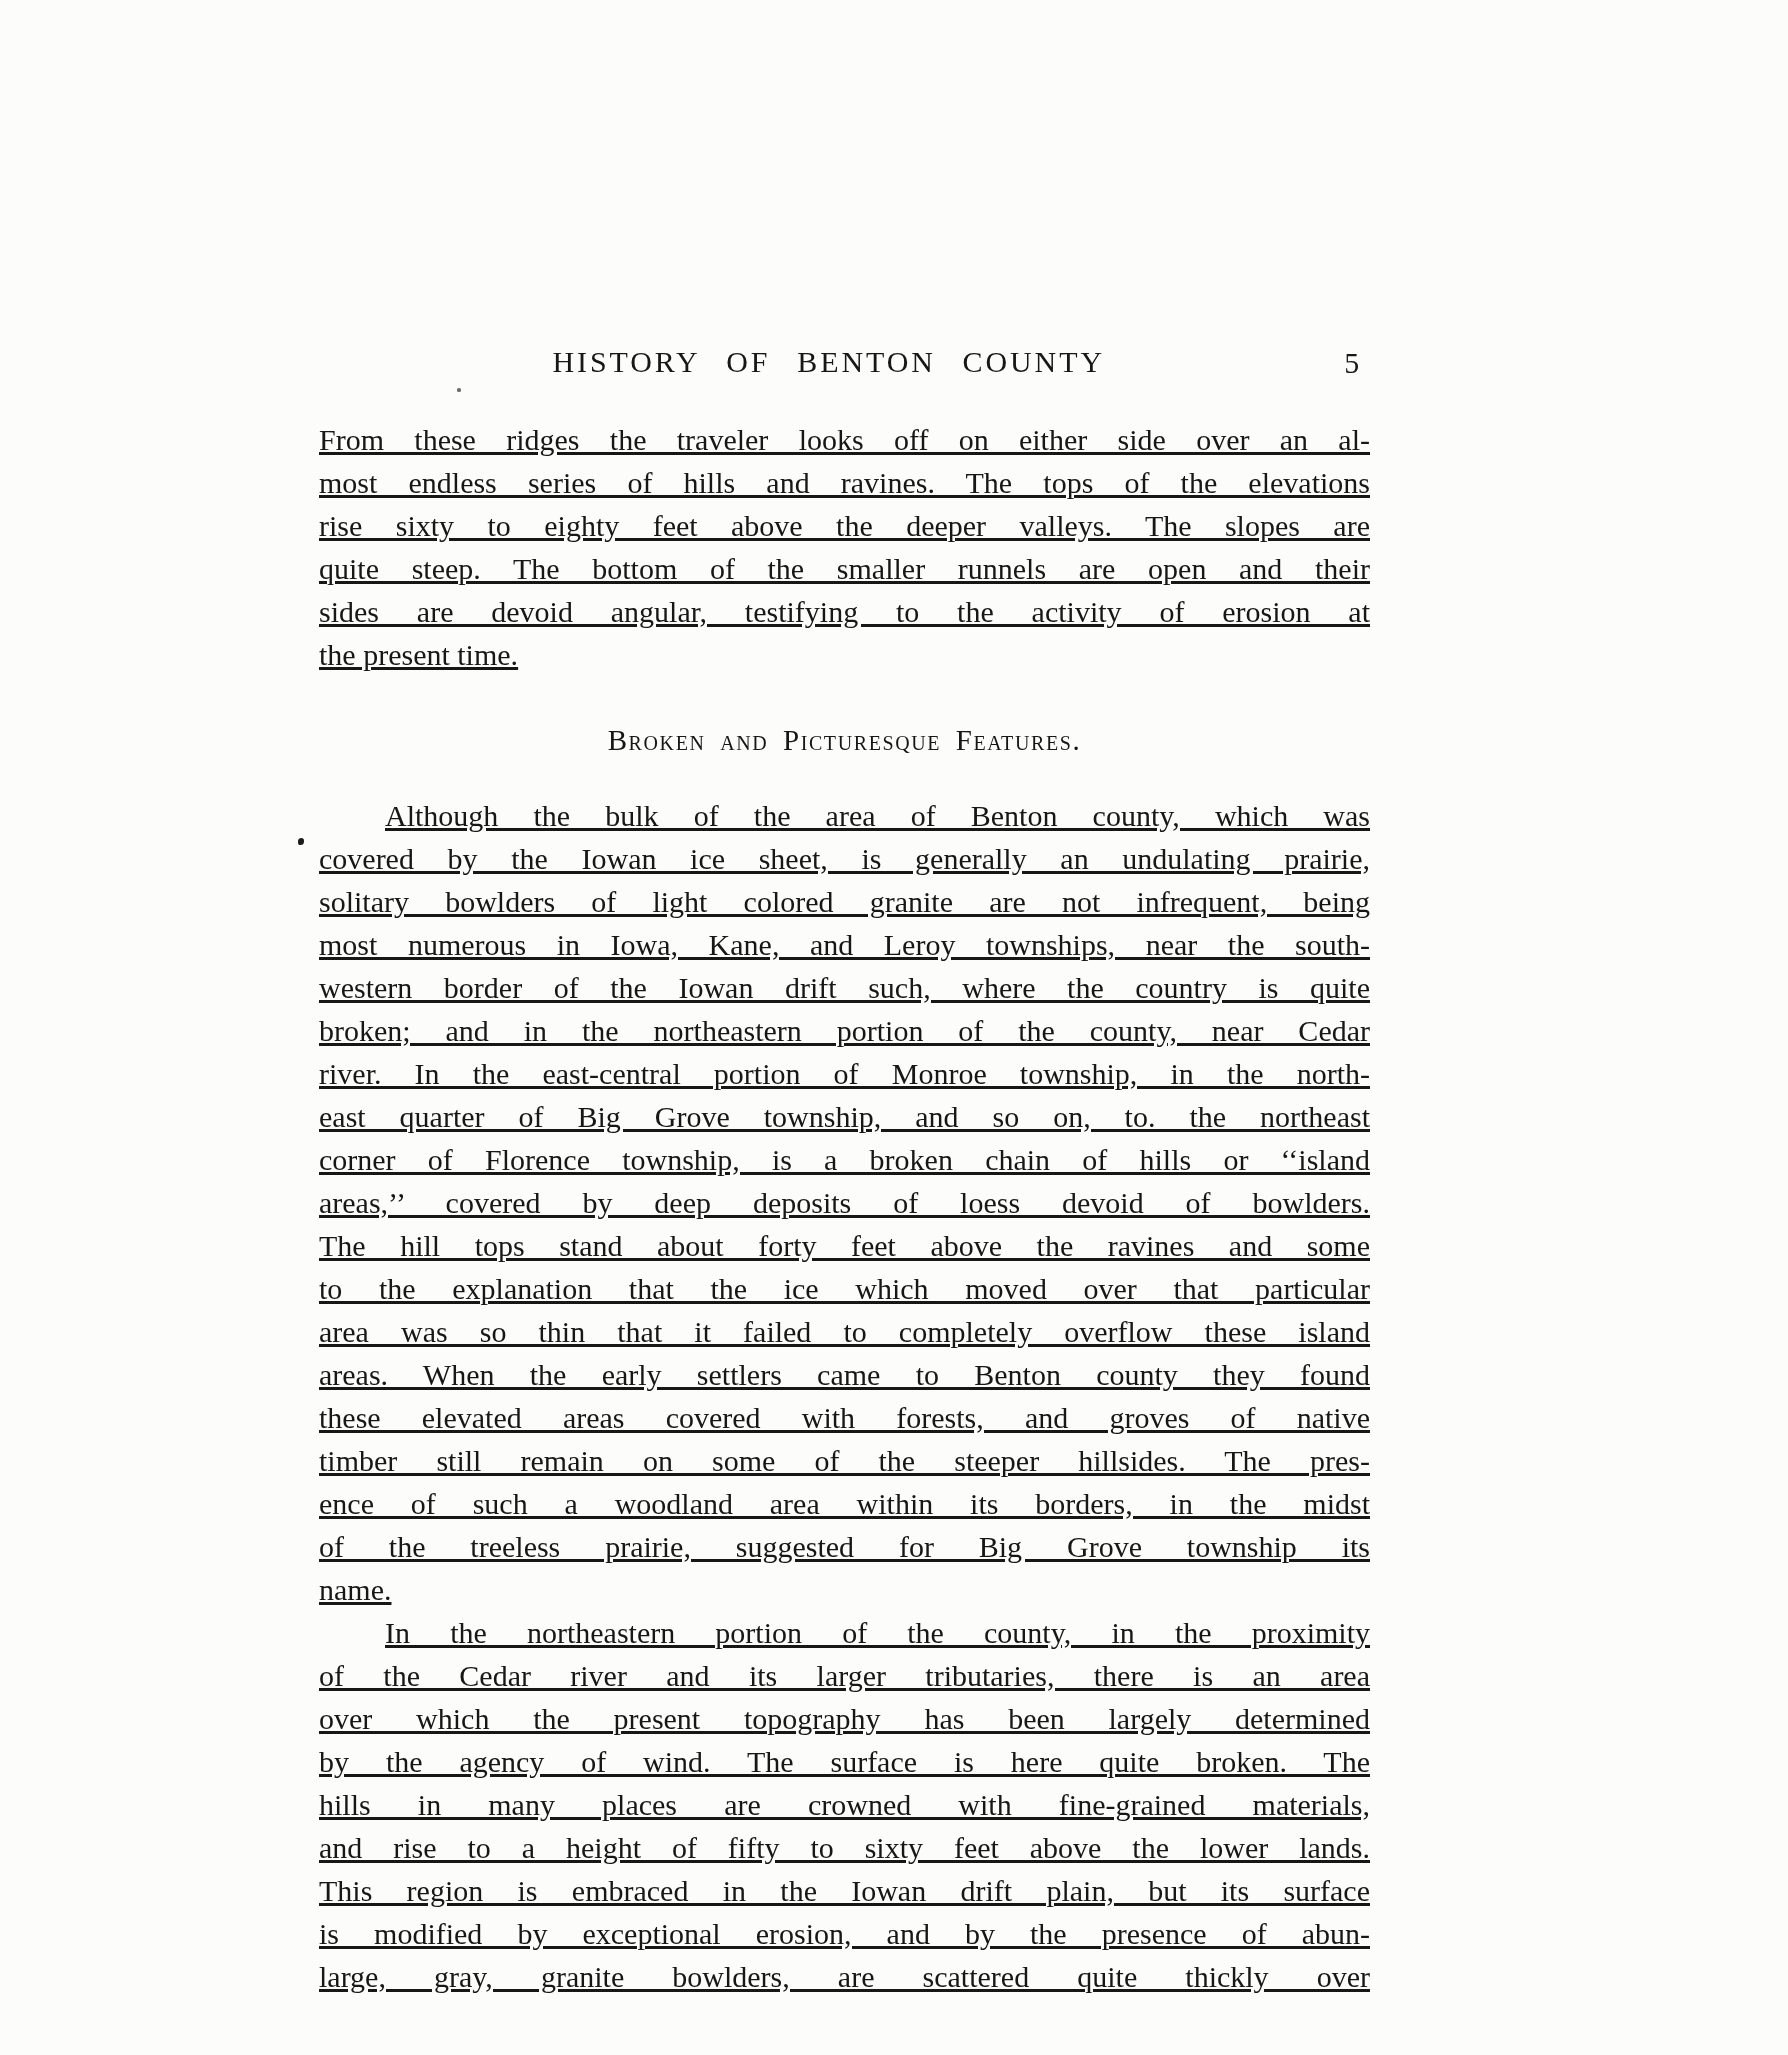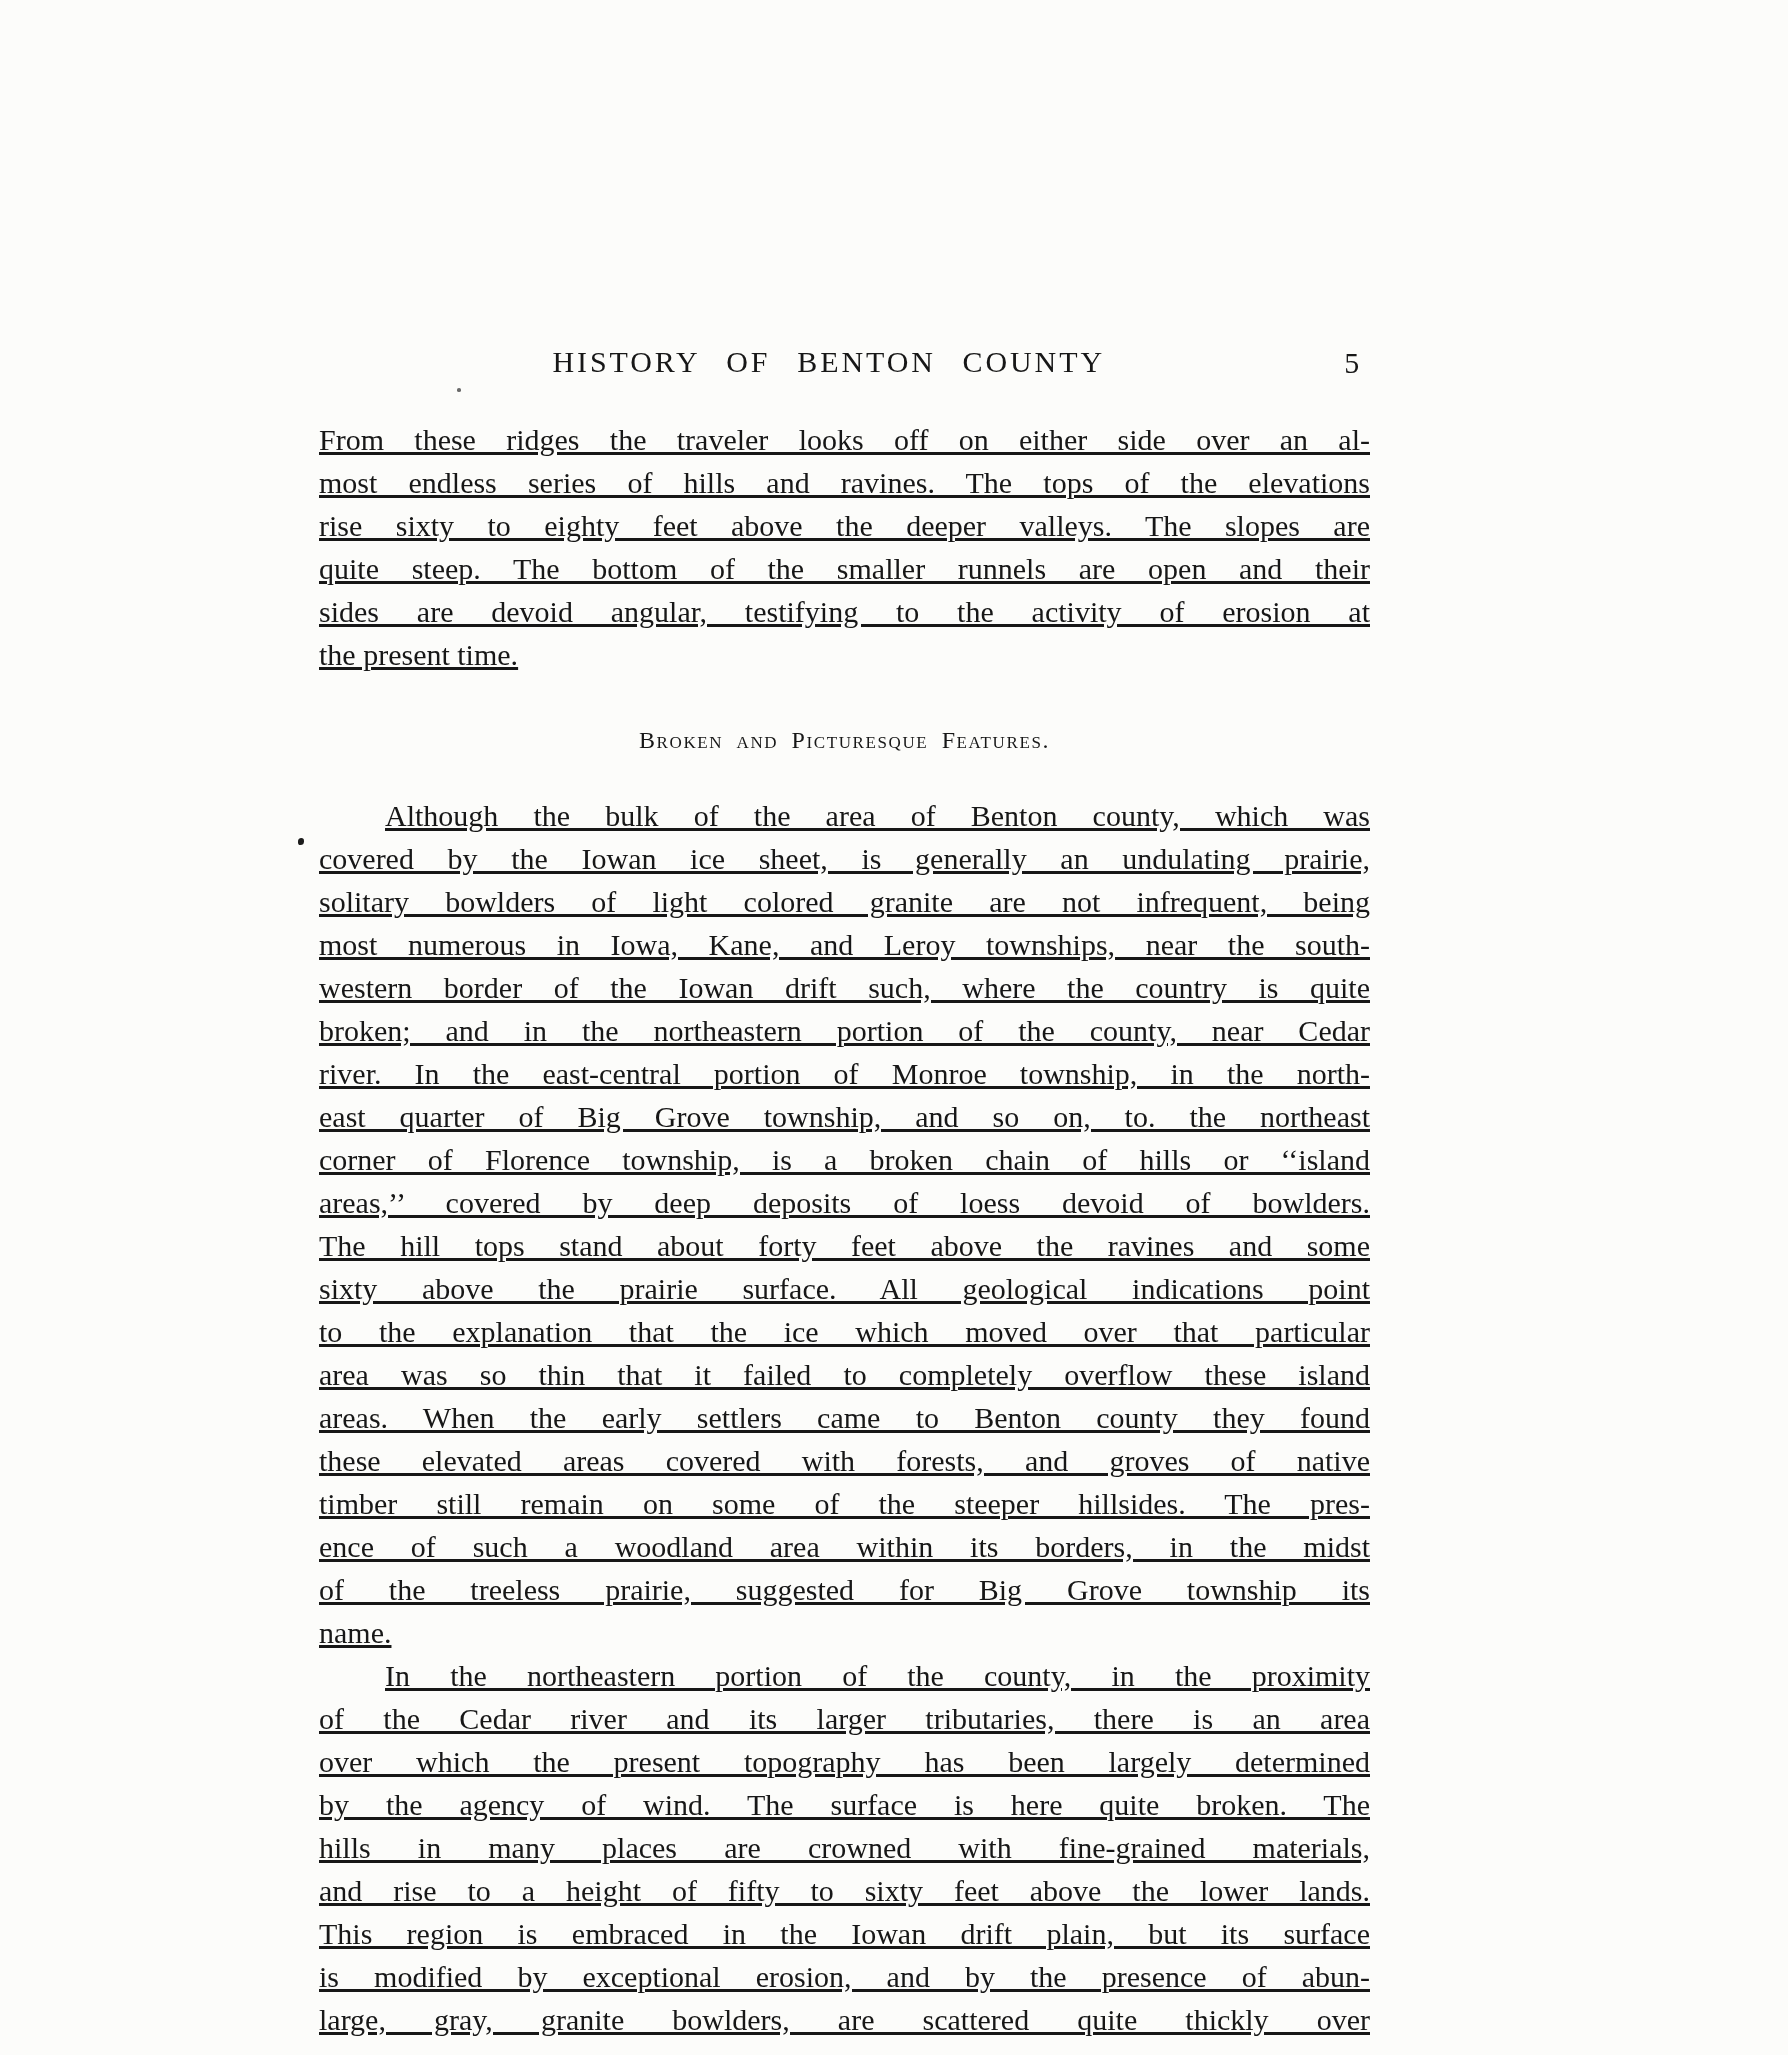--- a/index.html
+++ b/index.html
@@ -47,21 +47,21 @@
   .line {
     text-align: justify;
     text-align-last: justify;
     text-decoration: underline;
   }
   .line.align-left { text-align-last: left; }
   .p-indent .line:first-child { text-indent: 66px; }
 
   .section-heading {
     margin: 46px 0 35px 0;
-    font-size: 24px;
+    font-size: 29px;
     line-height: 37px;
     font-weight: normal;
     text-align: center;
     font-variant-caps: small-caps;
     letter-spacing: 1.6px;
     word-spacing: 5.8px;
   }
 
   
   .ink { position: absolute; }
@@ -105,21 +105,20 @@
         <div class="line">covered by the Iowan ice sheet, is generally an undulating prairie,</div>
         <div class="line">solitary bowlders of light colored granite are not infrequent, being</div>
         <div class="line">most numerous in Iowa, Kane, and Leroy townships, near the south-</div>
         <div class="line">western border of the Iowan drift such, where the country is quite</div>
         <div class="line">broken; and in the northeastern portion of the county, near Cedar</div>
         <div class="line">river. In the east-central portion of Monroe township, in the north-</div>
         <div class="line">east quarter of Big Grove township, and so on, to. the northeast</div>
         <div class="line">corner of Florence township, is a broken chain of hills or ‘‘island</div>
         <div class="line">areas,’’ covered by deep deposits of loess devoid of bowlders.</div>
         <div class="line">The hill tops stand about forty feet above the ravines and some</div>
-        <div class="line">sixty above the prairie surface. All geological indications point</div>
         <div class="line">to the explanation that the ice which moved over that particular</div>
         <div class="line">area was so thin that it failed to completely overflow these island</div>
         <div class="line">areas. When the early settlers came to Benton county they found</div>
         <div class="line">these elevated areas covered with forests, and groves of native</div>
         <div class="line">timber still remain on some of the steeper hillsides. The pres-</div>
         <div class="line">ence of such a woodland area within its borders, in the midst</div>
         <div class="line">of the treeless prairie, suggested for Big Grove township its</div>
         <div class="line align-left">name.</div>
       </div>
 

